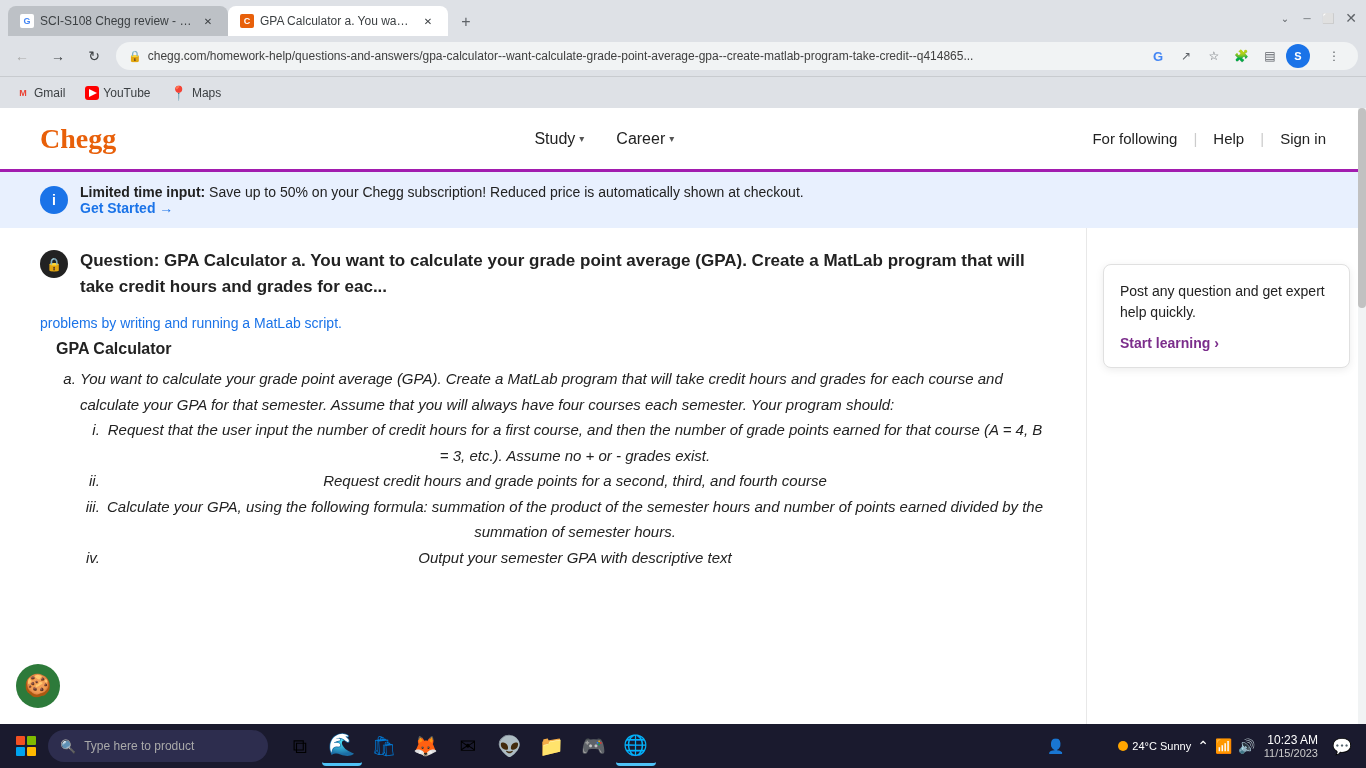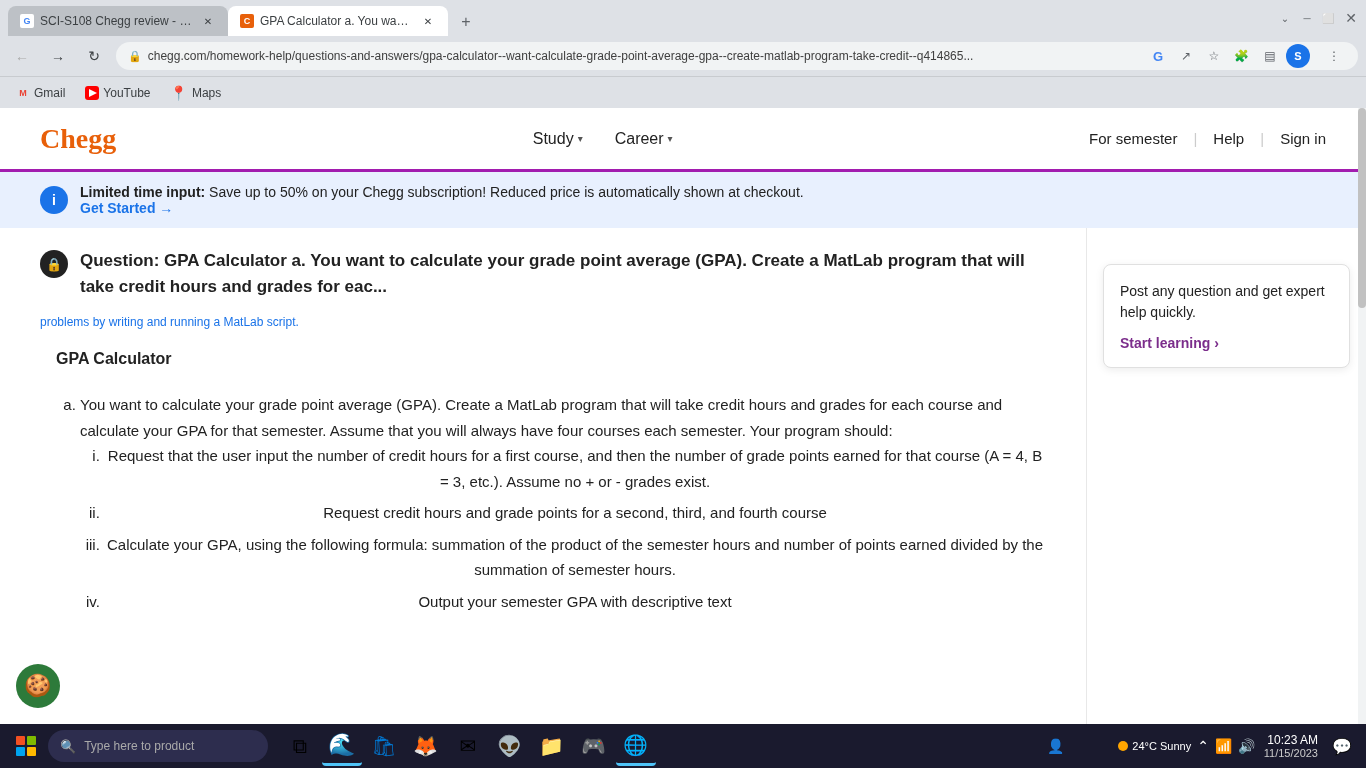--- a/index.html
+++ b/index.html
@@ -329,42 +329,42 @@
     .question-title {
       font-size: 17px;
       font-weight: bold;
       color: #222;
       line-height: 1.5;
     }
 
     
     .sub-link {
       color: #1a73e8;
-      font-size: 12px;
-      margin-bottom: 16px;
+      font-size: 14px;
+      margin-bottom: 4px;
       cursor: pointer;
     }
 
     
     .question-content {
       font-size: 15px;
       color: #222;
       line-height: 1.7;
       padding-left: 16px;
     }
     .question-content h3 {
       font-size: 16px;
       font-weight: bold;
-      margin-bottom: 20px;
+      margin-bottom: 4px;
     }
     .question-content ol {
       padding-left: 24px;
     }
     .question-content ol li {
-      margin-bottom: 6px;
+      font-style: italic;
     }
     .question-content ol.alpha { list-style-type: lower-alpha; }
     .question-content ol.roman { list-style-type: lower-roman; text-align: center; }
 
     
     .sidebar-panel {
       width: 280px;
       padding: 16px;
       border-left: 1px solid #e8e8e8;
       flex-shrink: 0;
@@ -625,21 +625,21 @@
         <div class="nav-item">
           <span>Study</span>
           <span class="chevron">▾</span>
         </div>
         <div class="nav-item">
           <span>Career</span>
           <span class="chevron">▾</span>
         </div>
       </div>
       <div class="chegg-nav-right">
-        <span class="nav-link">For semester</span>
+        <span class="nav-link">For following</span>
         <span class="nav-divider">|</span>
         <span class="nav-link">Help</span>
         <span class="nav-divider">|</span>
         <span class="nav-link">Sign in</span>
       </div>
     </div>
 
     <div class="info-banner">
       <div class="info-icon">i</div>
       <div>

